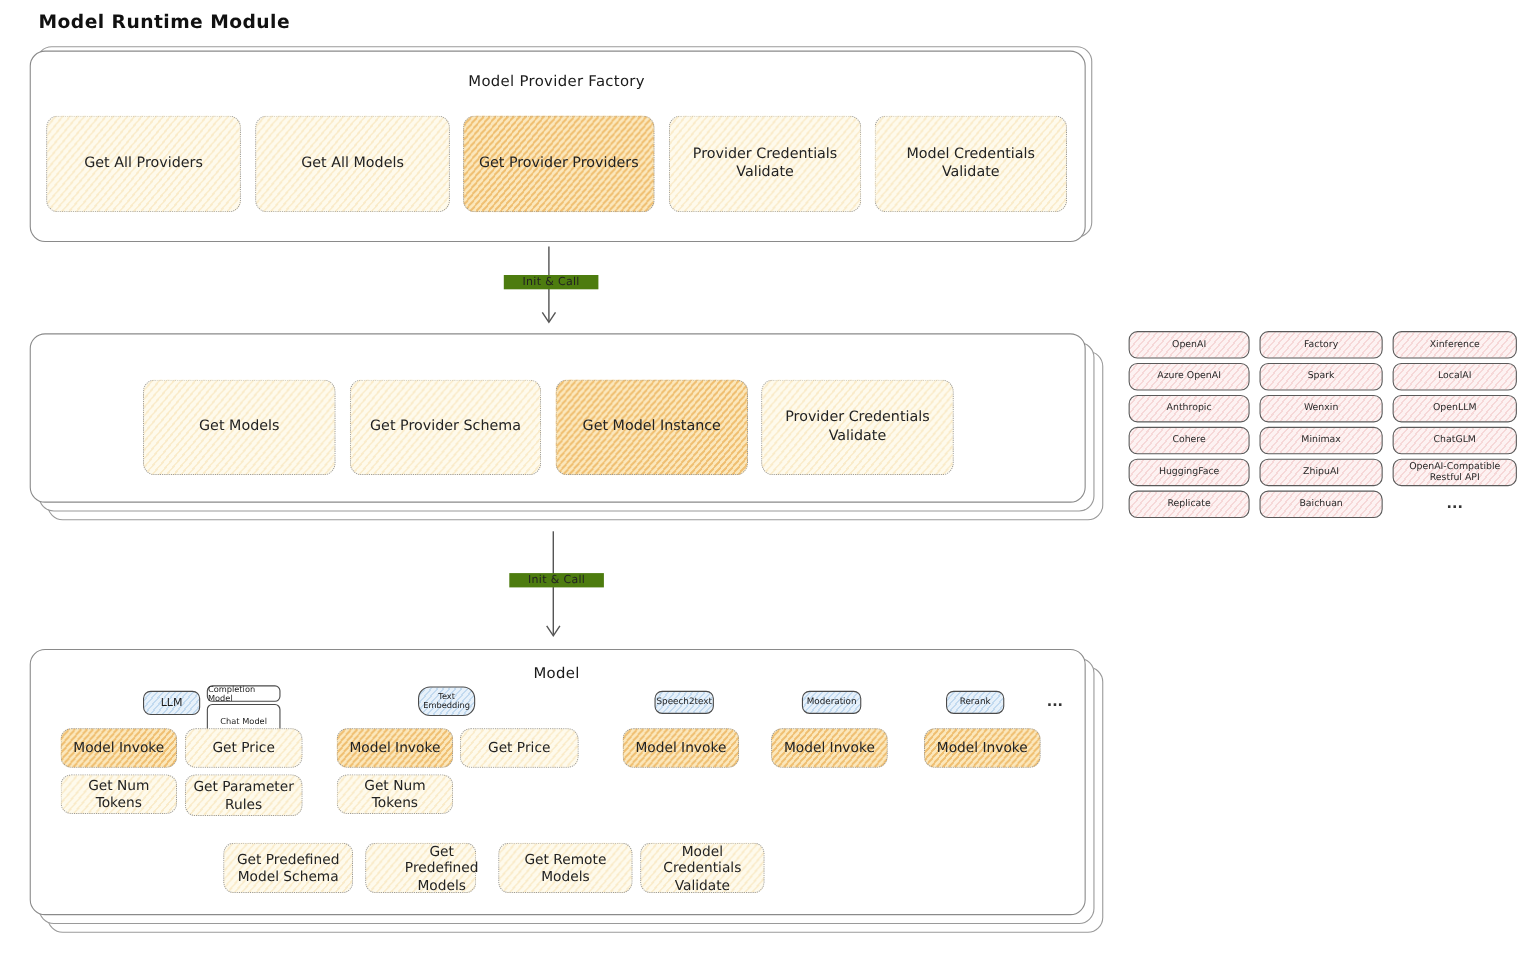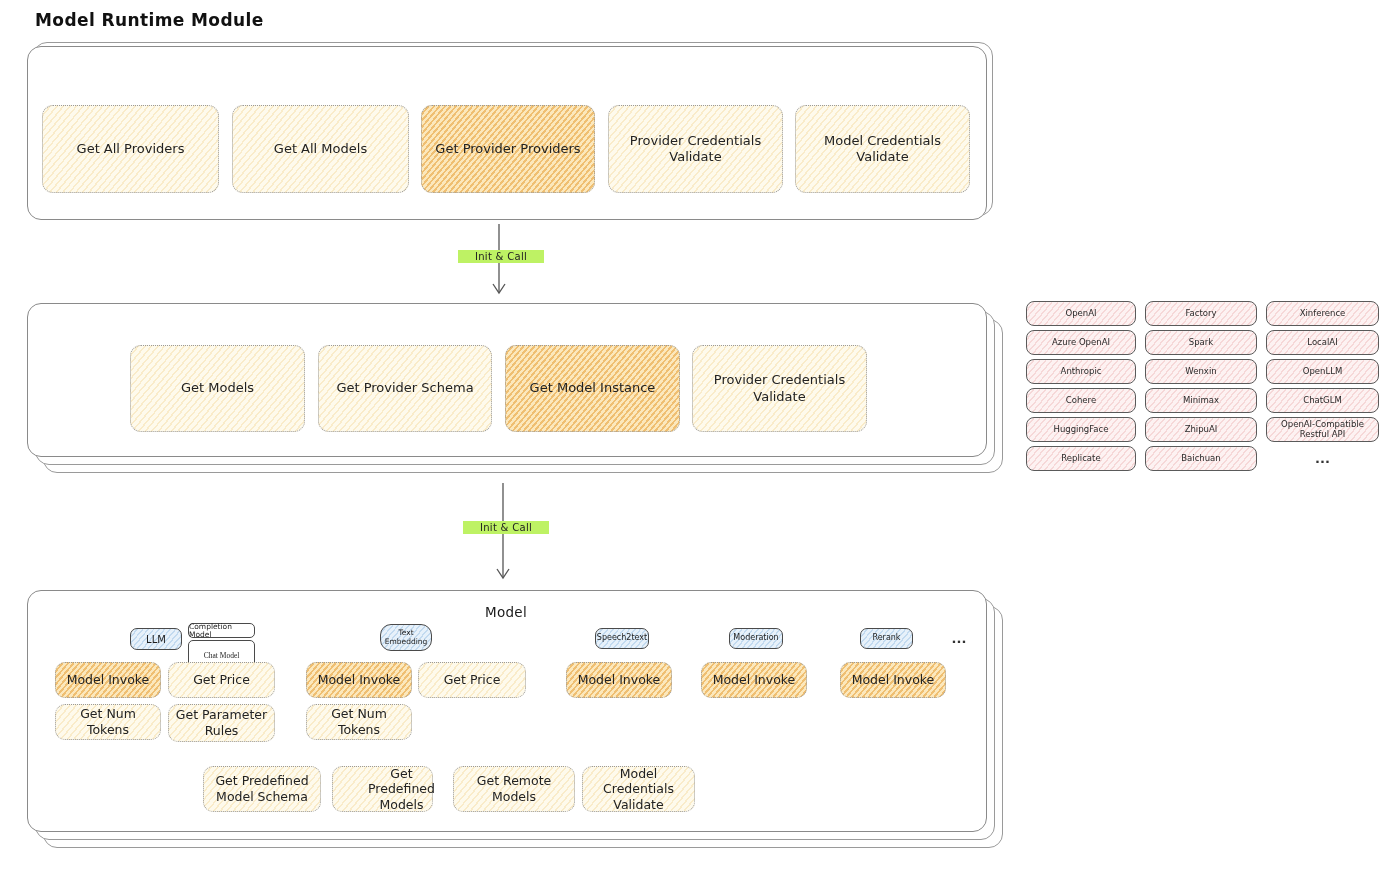--- a/index.html
+++ b/index.html
@@ -60,34 +60,35 @@
   .tab-white{
     position:absolute;display:flex;align-items:center;justify-content:center;
     border:1.2px solid #4a4a4a;border-radius:5px;font-size:7.5px;color:#1d1d1d;background:#fff;
     box-sizing:border-box;line-height:1;
   }
   .ellipsis-txt{
     position:absolute;font-size:13px;font-weight:700;color:#333;display:flex;align-items:center;justify-content:center;
   }
   
   .arrow-label{
-    position:absolute;background:#bef264;text-align:center;font-size:10px;color:#222;
+    position:absolute;background:#4d7c0f;text-align:center;font-size:10px;color:#222;
     padding:1px 3px;letter-spacing:.3px;
   }
   svg.arrow{position:absolute;overflow:visible;}
 </style>
 </head>
 <body>
 
 <div class="canvas">
 
   <div class="page-title">Model Runtime Module</div>
 
   <div class="stack-layer" style="left:33px;top:42px;width:958px;height:172px;"></div>
   <div class="big-box" style="left:27px;top:46px;width:958px;height:172px;"></div>
+  <div class="box-title" style="left:27px;top:66px;width:958px;">Model Provider Factory</div>
 
   <div class="btn" style="left:42px;top:105px;width:177px;height:88px;">
       <span>Get All Providers</span>
     </div>
   <div class="btn" style="left:232px;top:105px;width:177px;height:88px;">
       <span>Get All Models</span>
     </div>
   <div class="btn hl" style="left:421px;top:105px;width:174px;height:88px;">
       <span>Get Provider Providers</span>
     </div>
@@ -148,21 +149,21 @@
   </svg>
   <div class="arrow-label" style="left:463px;top:521px;width:80px;">Init &amp; Call</div>
 
   <div class="stack-layer" style="left:43px;top:606px;width:958px;height:240px;"></div>
   <div class="stack-layer" style="left:35px;top:598px;width:958px;height:240px;"></div>
   <div class="big-box" style="left:27px;top:590px;width:958px;height:240px;"></div>
   <div class="box-title" style="left:27px;top:604px;width:958px;">Model</div>
 
   <div class="tab-blue" style="left:130px;top:628px;width:52px;height:22px;font-size:10px;">LLM</div>
   <div class="tab-white" style="left:188px;top:623px;width:67px;height:15px;">Completion Model</div>
-  <div class="tab-white" style="left:188px;top:640px;width:67px;height:31px;font-family:Liberation Serif, serif;">Chat Model</div>
+  <div class="tab-white" style="left:188px;top:640px;width:67px;height:31px;">Chat Model</div>
   <div class="tab-blue" style="left:380px;top:624px;width:52px;height:27px;font-size:7.5px;border-radius:11px;">Text Embedding</div>
   <div class="tab-blue" style="left:595px;top:628px;width:54px;height:21px;font-size:8px;">Speech2text</div>
   <div class="tab-blue" style="left:729px;top:628px;width:54px;height:21px;font-size:8px;">Moderation</div>
   <div class="tab-blue" style="left:860px;top:628px;width:53px;height:21px;font-size:8px;">Rerank</div>
   <div class="ellipsis-txt" style="left:948px;top:628px;width:22px;height:21px;">...</div>
 
   <div class="btn small hl" style="left:55px;top:662px;width:106px;height:36px;">
       <span>Model Invoke</span>
     </div>
   <div class="btn small" style="left:168px;top:662px;width:107px;height:36px;">

